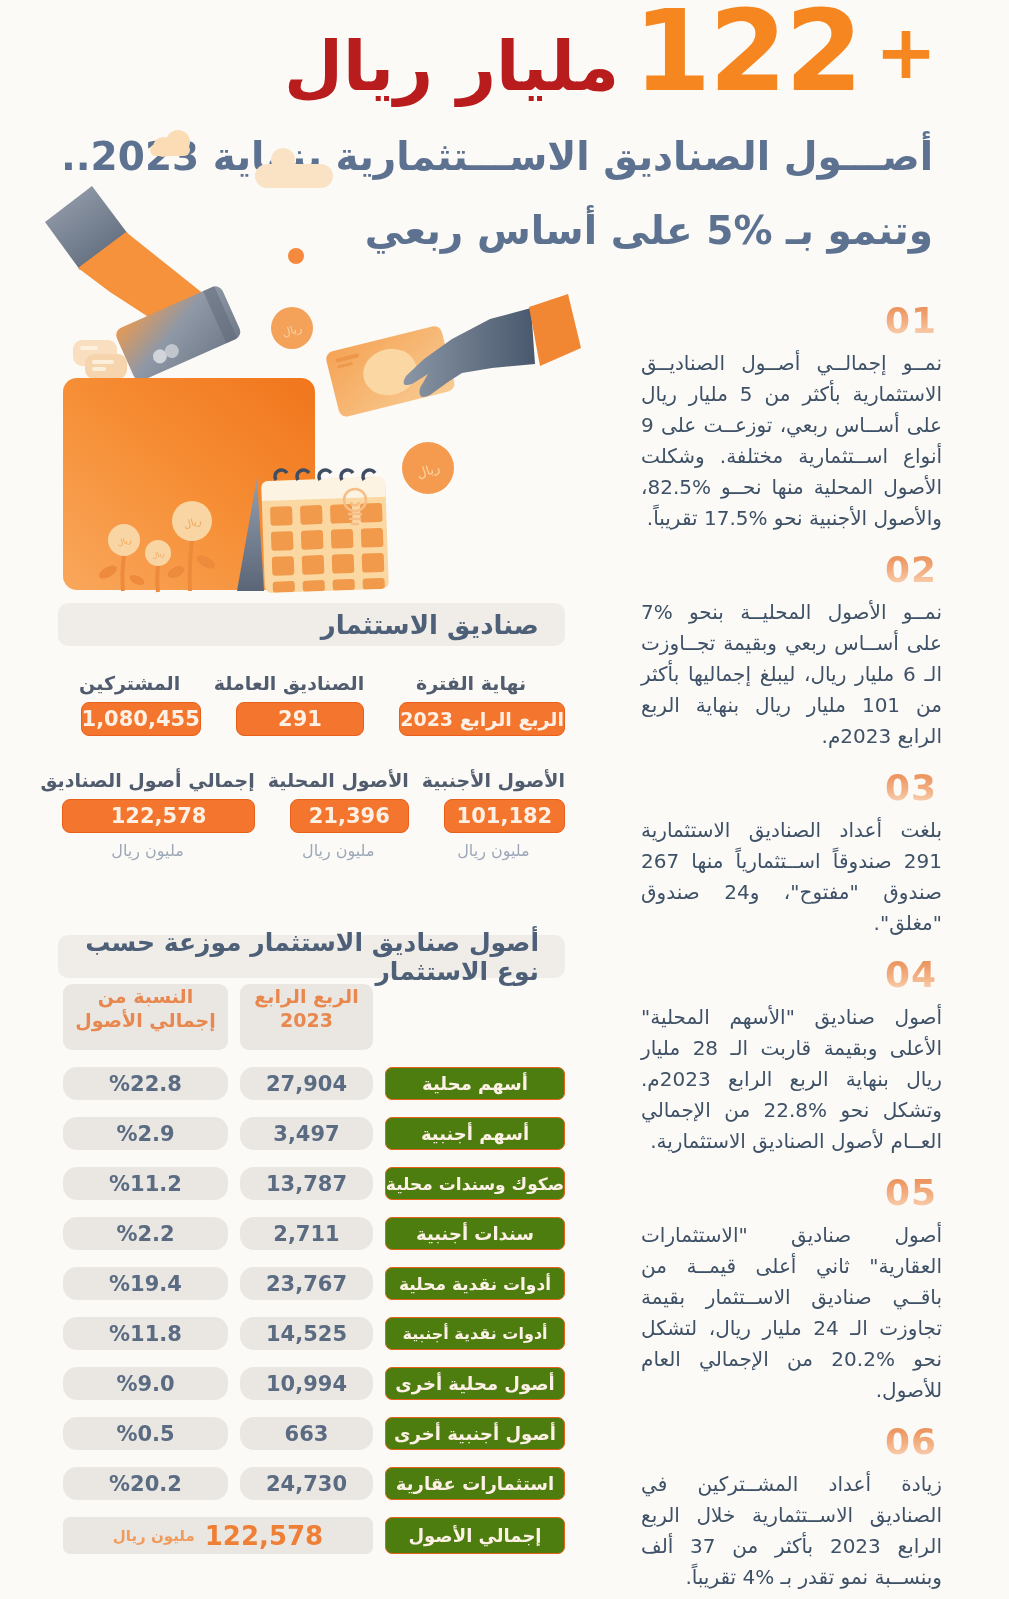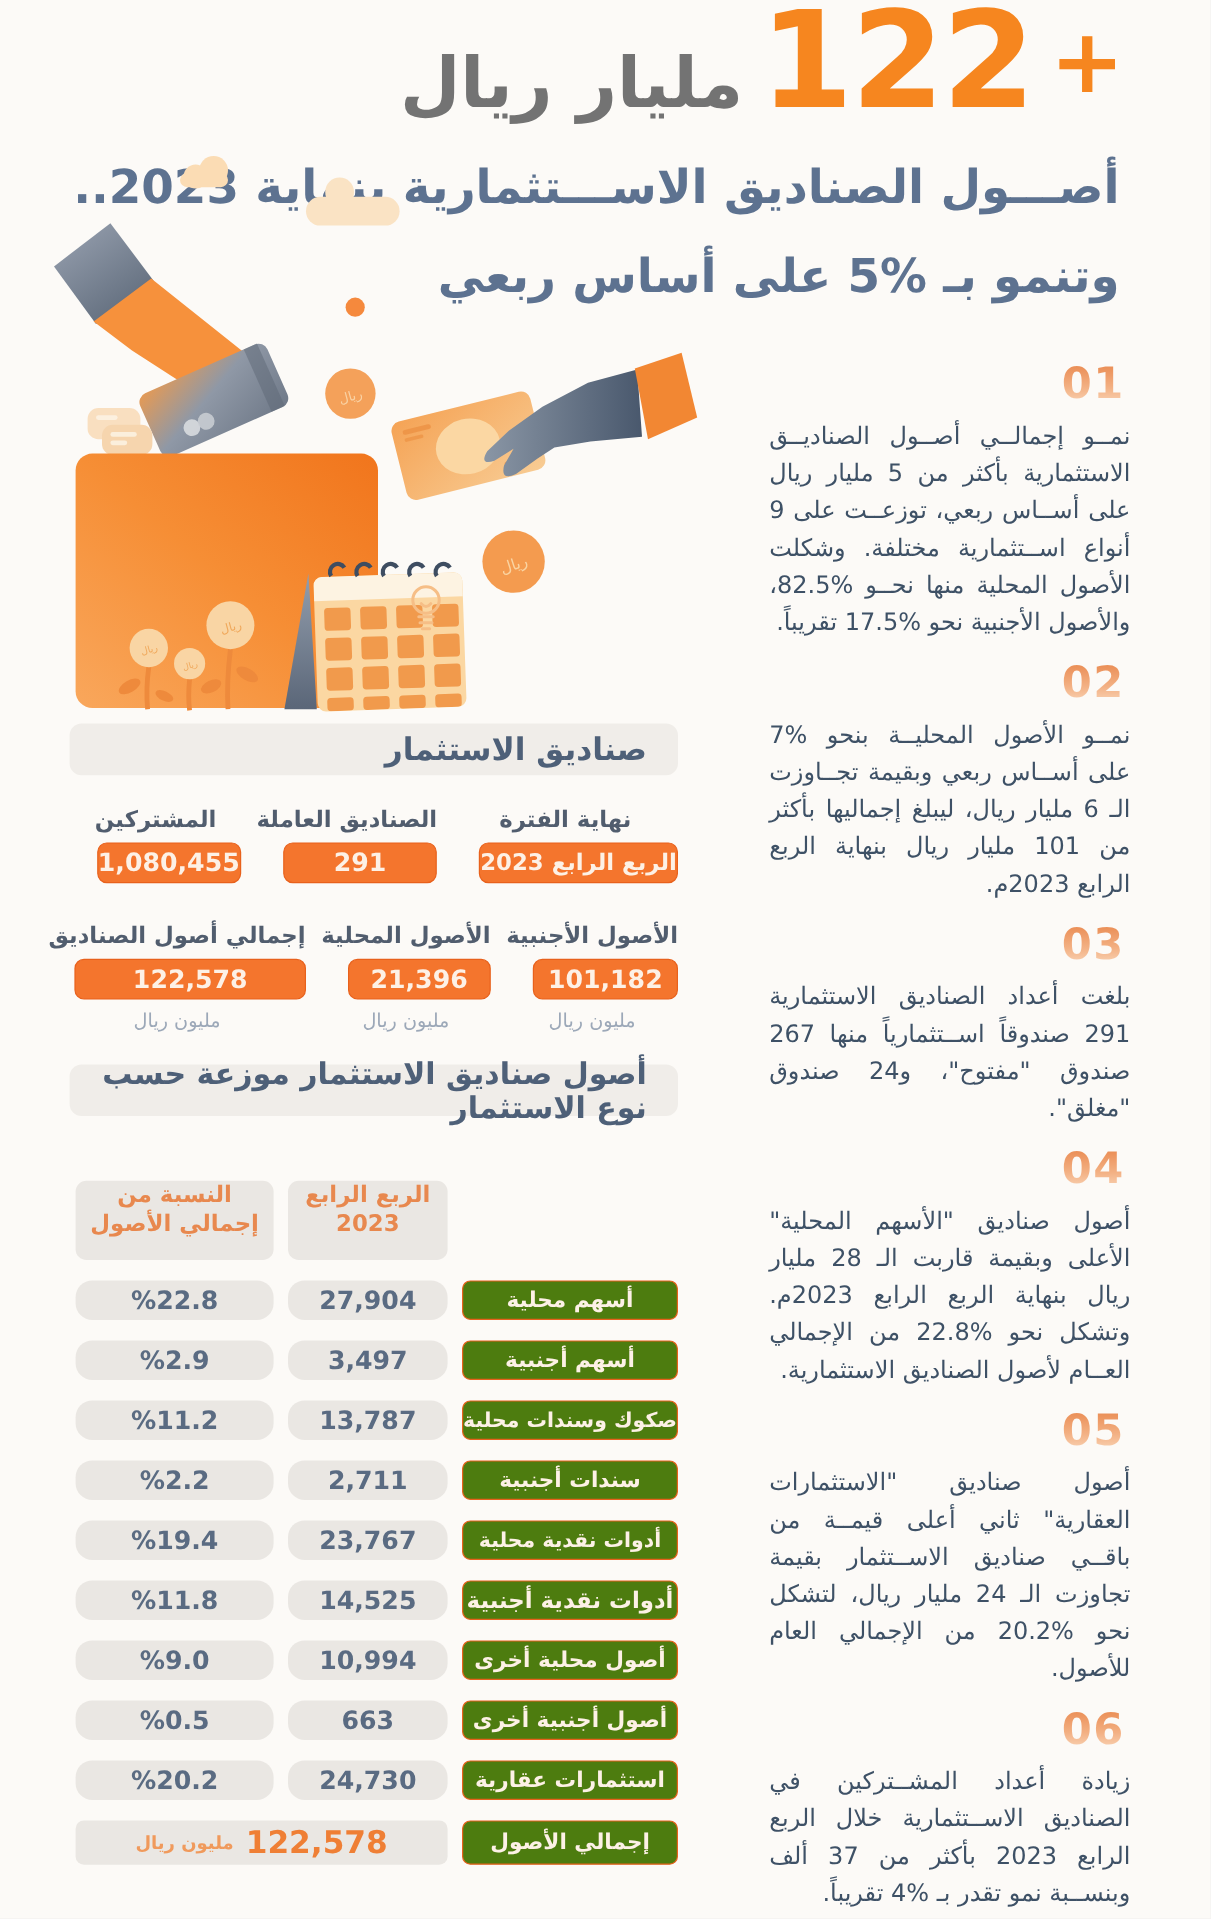--- a/index.html
+++ b/index.html
@@ -5,32 +5,32 @@
   * { margin:0; padding:0; box-sizing:border-box; }
   body { background:#e8e8e8; font-family:"DejaVu Sans", sans-serif; }
   .page {
     position:relative; width:1009px; height:1599px; margin:0 auto;
     background:#FCFAF7; overflow:hidden; direction:rtl;
   }
   
   .title-block { position:absolute; top:-14px; right:72px; display:flex; direction:rtl; align-items:baseline; gap:14px; }
   .title-plus  { font-size:74px; font-weight:bold; color:#F6861F; position:relative; top:-12px; }
   .title-number{ font-size:112px; font-weight:bold; color:#F6861F; letter-spacing:-2px; }
-  .title-unit  { font-size:58px; font-weight:bold; color:#737373; }
+  .title-unit  { font-size:68px; font-weight:bold; color:#b91c1c; }
   .subtitle { position:absolute; top:120px; right:76px; text-align:right; color:#5D7290; font-weight:bold; font-size:39px; line-height:74px; }
   
   .illustration { position:absolute; left:0; top:118px; width:600px; height:482px; }
   
   .section-bar {
     position:absolute; left:58px; width:507px; height:43px; background:#F0EDE9; border-radius:10px;
     display:flex; align-items:center; padding-right:26px;
     color:#4E6078; font-weight:bold; font-size:26px;margin-top:11px;
   }
   .bar-1 { top:592px; }
-  .bar-2 { top:876px; font-size:25px; }
+  .bar-2 { top:924px; font-size:25px; }
   
   .stats-grid { position:absolute; left:63px; width:502px; display:grid; grid-template-columns:repeat(3,1fr); column-gap:13px; direction:rtl; }
   .stats-row1 { top:664px; }
   .stats-row2 { top:761px; }
   .stat-label { height:38px; display:flex; align-items:center; justify-content:center; color:#515D6E; font-weight:bold; font-size:19px; white-space:nowrap; }
   .stat-box {
     height:34px; background:#F4752D; border:1px solid #E8611C; border-radius:8px;
     display:flex; align-items:center; justify-content:center;
     color:#FDF1E6; font-weight:bold; font-size:21px; white-space:nowrap;margin-left:22px;
   }
@@ -303,21 +303,21 @@
     <div class="val-cell">%11.2</div>
 
     <div class="cat-box">سندات أجنبية</div>
     <div class="val-cell">2,711</div>
     <div class="val-cell">%2.2</div>
 
     <div class="cat-box" style="font-size:17px;">أدوات نقدية محلية</div>
     <div class="val-cell">23,767</div>
     <div class="val-cell">%19.4</div>
 
-    <div class="cat-box" style="font-size:19px;">أدوات نقدية أجنبية</div>
+    <div class="cat-box" style="font-size:16px;">أدوات نقدية أجنبية</div>
     <div class="val-cell">14,525</div>
     <div class="val-cell">%11.8</div>
 
     <div class="cat-box">أصول محلية أخرى</div>
     <div class="val-cell">10,994</div>
     <div class="val-cell">%9.0</div>
 
     <div class="cat-box">أصول أجنبية أخرى</div>
     <div class="val-cell">663</div>
     <div class="val-cell">%0.5</div>

